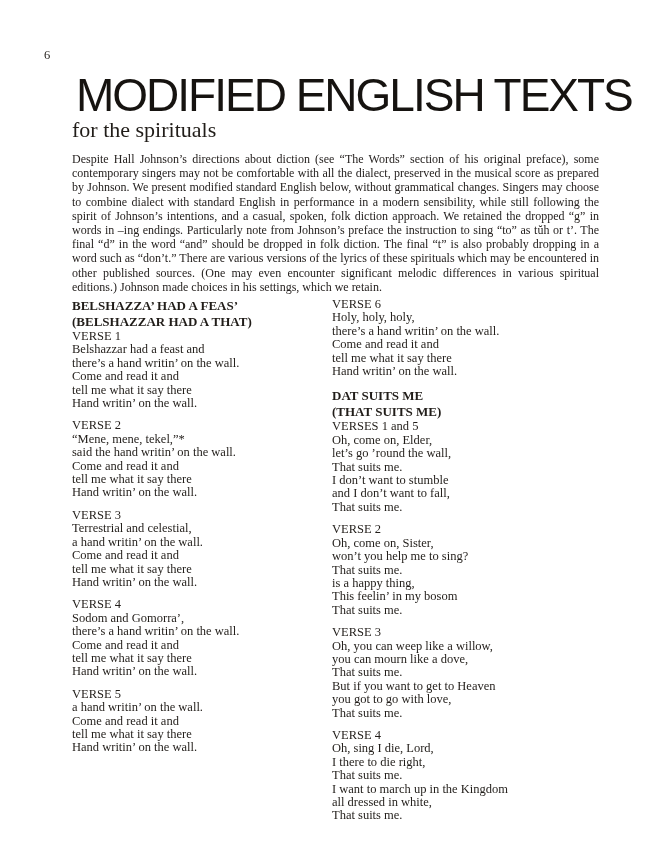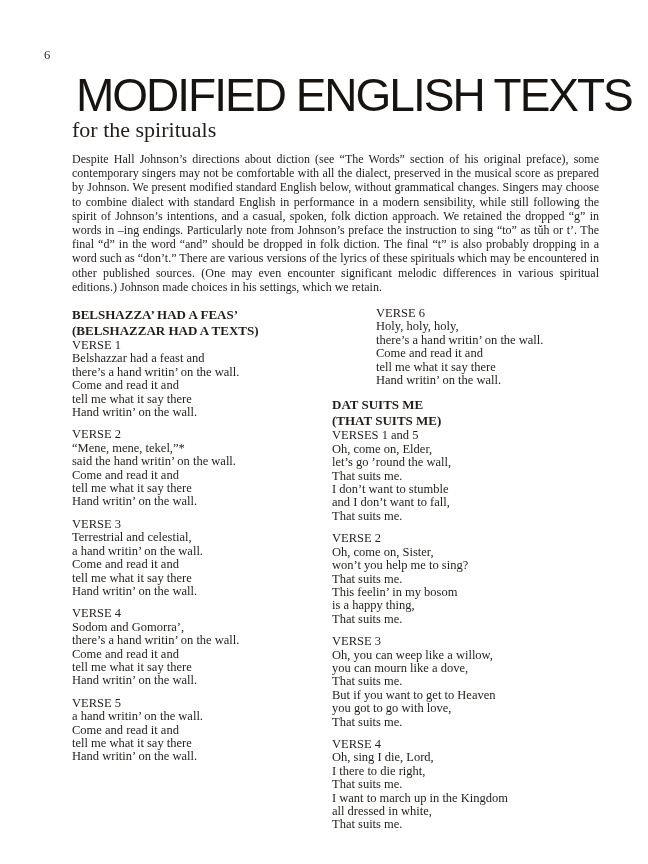--- a/index.html
+++ b/index.html
@@ -17,51 +17,51 @@
     letter-spacing:-2px;color:#161310;
   }
   .subtitle{
     position:absolute;left:72px;top:117px;font-size:22px;color:#211d19;
   }
   .intro{
     position:absolute;left:72px;top:152px;width:527px;
     font-size:12px;line-height:14.2px;text-align:justify;color:#262220;
   }
   .columns{
-    position:absolute;left:72px;top:307px;width:532px;display:flex;justify-content:space-between;
+    position:absolute;left:72px;top:298px;width:532px;display:flex;justify-content:space-between;
   }
   .col{display:block;}
   .col-left{flex:0 0 260px;width:260px;}
   .col-right{flex:0 0 272px;width:272px;}
   .song-heading{font-weight:bold;font-size:13px;line-height:16px;}
   .block + .song-heading{margin-top:10px;}
   .verse{margin-top:9px;}
   .song-heading + .verse{margin-top:0;}
-  .col > .verse:first-child{margin-top:0;margin-left:44px;}
+  .col > .verse:first-child{margin-top:0;}
   .verse-label,.lyric-line{font-size:12.5px;line-height:13.4px;white-space:nowrap;}
   .footnote{margin-top:7px;margin-left:-12px;width:198px;}
   .footnote-rule{border-top:1.5px solid #2a2622;margin-bottom:3px;width:198px;height:0;}
   .footnote-text{
     font-size:9.8px;line-height:12.2px;text-align:justify;
     padding-left:11px;text-indent:-11px;color:#2a2622;
   }
 </style>
 </head>
 <body>
 
 <div class="page">
   <div class="page-number">6</div>
   <h1 class="title" style="margin:6px;">MODIFIED ENGLISH TEXTS</h1>
   <div class="subtitle">for the spirituals</div>
   <p class="intro" style="margin:0;">Despite Hall Johnson’s directions about diction (see “The Words” section of his original preface), some contemporary singers may not be comfortable with all the dialect, preserved in the musical score as prepared by Johnson. We present modified standard English below, without grammatical changes. Singers may choose to combine dialect with standard English in performance in a modern sensibility, while still following the spirit of Johnson’s intentions, and a casual, spoken, folk diction approach. We retained the dropped “g” in words in –ing endings. Particularly note from Johnson’s preface the instruction to sing “to” as tŭh or t’. The final “d” in the word “and” should be dropped in folk diction. The final “t” is also probably dropping in a word such as “don’t.” There are various versions of the lyrics of these spirituals which may be encountered in other published sources. (One may even encounter significant melodic differences in various spiritual editions.) Johnson made choices in his settings, which we retain.</p>
   <div class="columns">
     <div class="col col-left" id="col-left">
         <div class="block song-heading">
           <div class="song-heading-line">BELSHAZZA’ HAD A FEAS’</div>
-          <div class="song-heading-line">(BELSHAZZAR HAD A TEXTS)</div>
+          <div class="song-heading-line">(BELSHAZZAR HAD A THAT)</div>
         </div>
         <div class="block verse">
           <div class="verse-label">VERSE 1</div>
           <div class="lyric-line">Belshazzar had a feast and</div>
           <div class="lyric-line">there’s a hand writin’ on the wall.</div>
           <div class="lyric-line">Come and read it and</div>
           <div class="lyric-line">tell me what it say there</div>
           <div class="lyric-line">Hand writin’ on the wall.</div>
         </div>
         <div class="block verse">
@@ -116,22 +116,22 @@
           <div class="lyric-line">That suits me.</div>
           <div class="lyric-line">I don’t want to stumble</div>
           <div class="lyric-line">and I don’t want to fall,</div>
           <div class="lyric-line">That suits me.</div>
         </div>
         <div class="block verse">
           <div class="verse-label">VERSE 2</div>
           <div class="lyric-line">Oh, come on, Sister,</div>
           <div class="lyric-line">won’t you help me to sing?</div>
           <div class="lyric-line">That suits me.</div>
+          <div class="lyric-line">is a happy thing,</div>
           <div class="lyric-line">This feelin’ in my bosom</div>
-          <div class="lyric-line">is a happy thing,</div>
           <div class="lyric-line">That suits me.</div>
         </div>
         <div class="block verse">
           <div class="verse-label">VERSE 3</div>
           <div class="lyric-line">Oh, you can weep like a willow,</div>
           <div class="lyric-line">you can mourn like a dove,</div>
           <div class="lyric-line">That suits me.</div>
           <div class="lyric-line">But if you want to get to Heaven</div>
           <div class="lyric-line">you got to go with love,</div>
           <div class="lyric-line">That suits me.</div>

